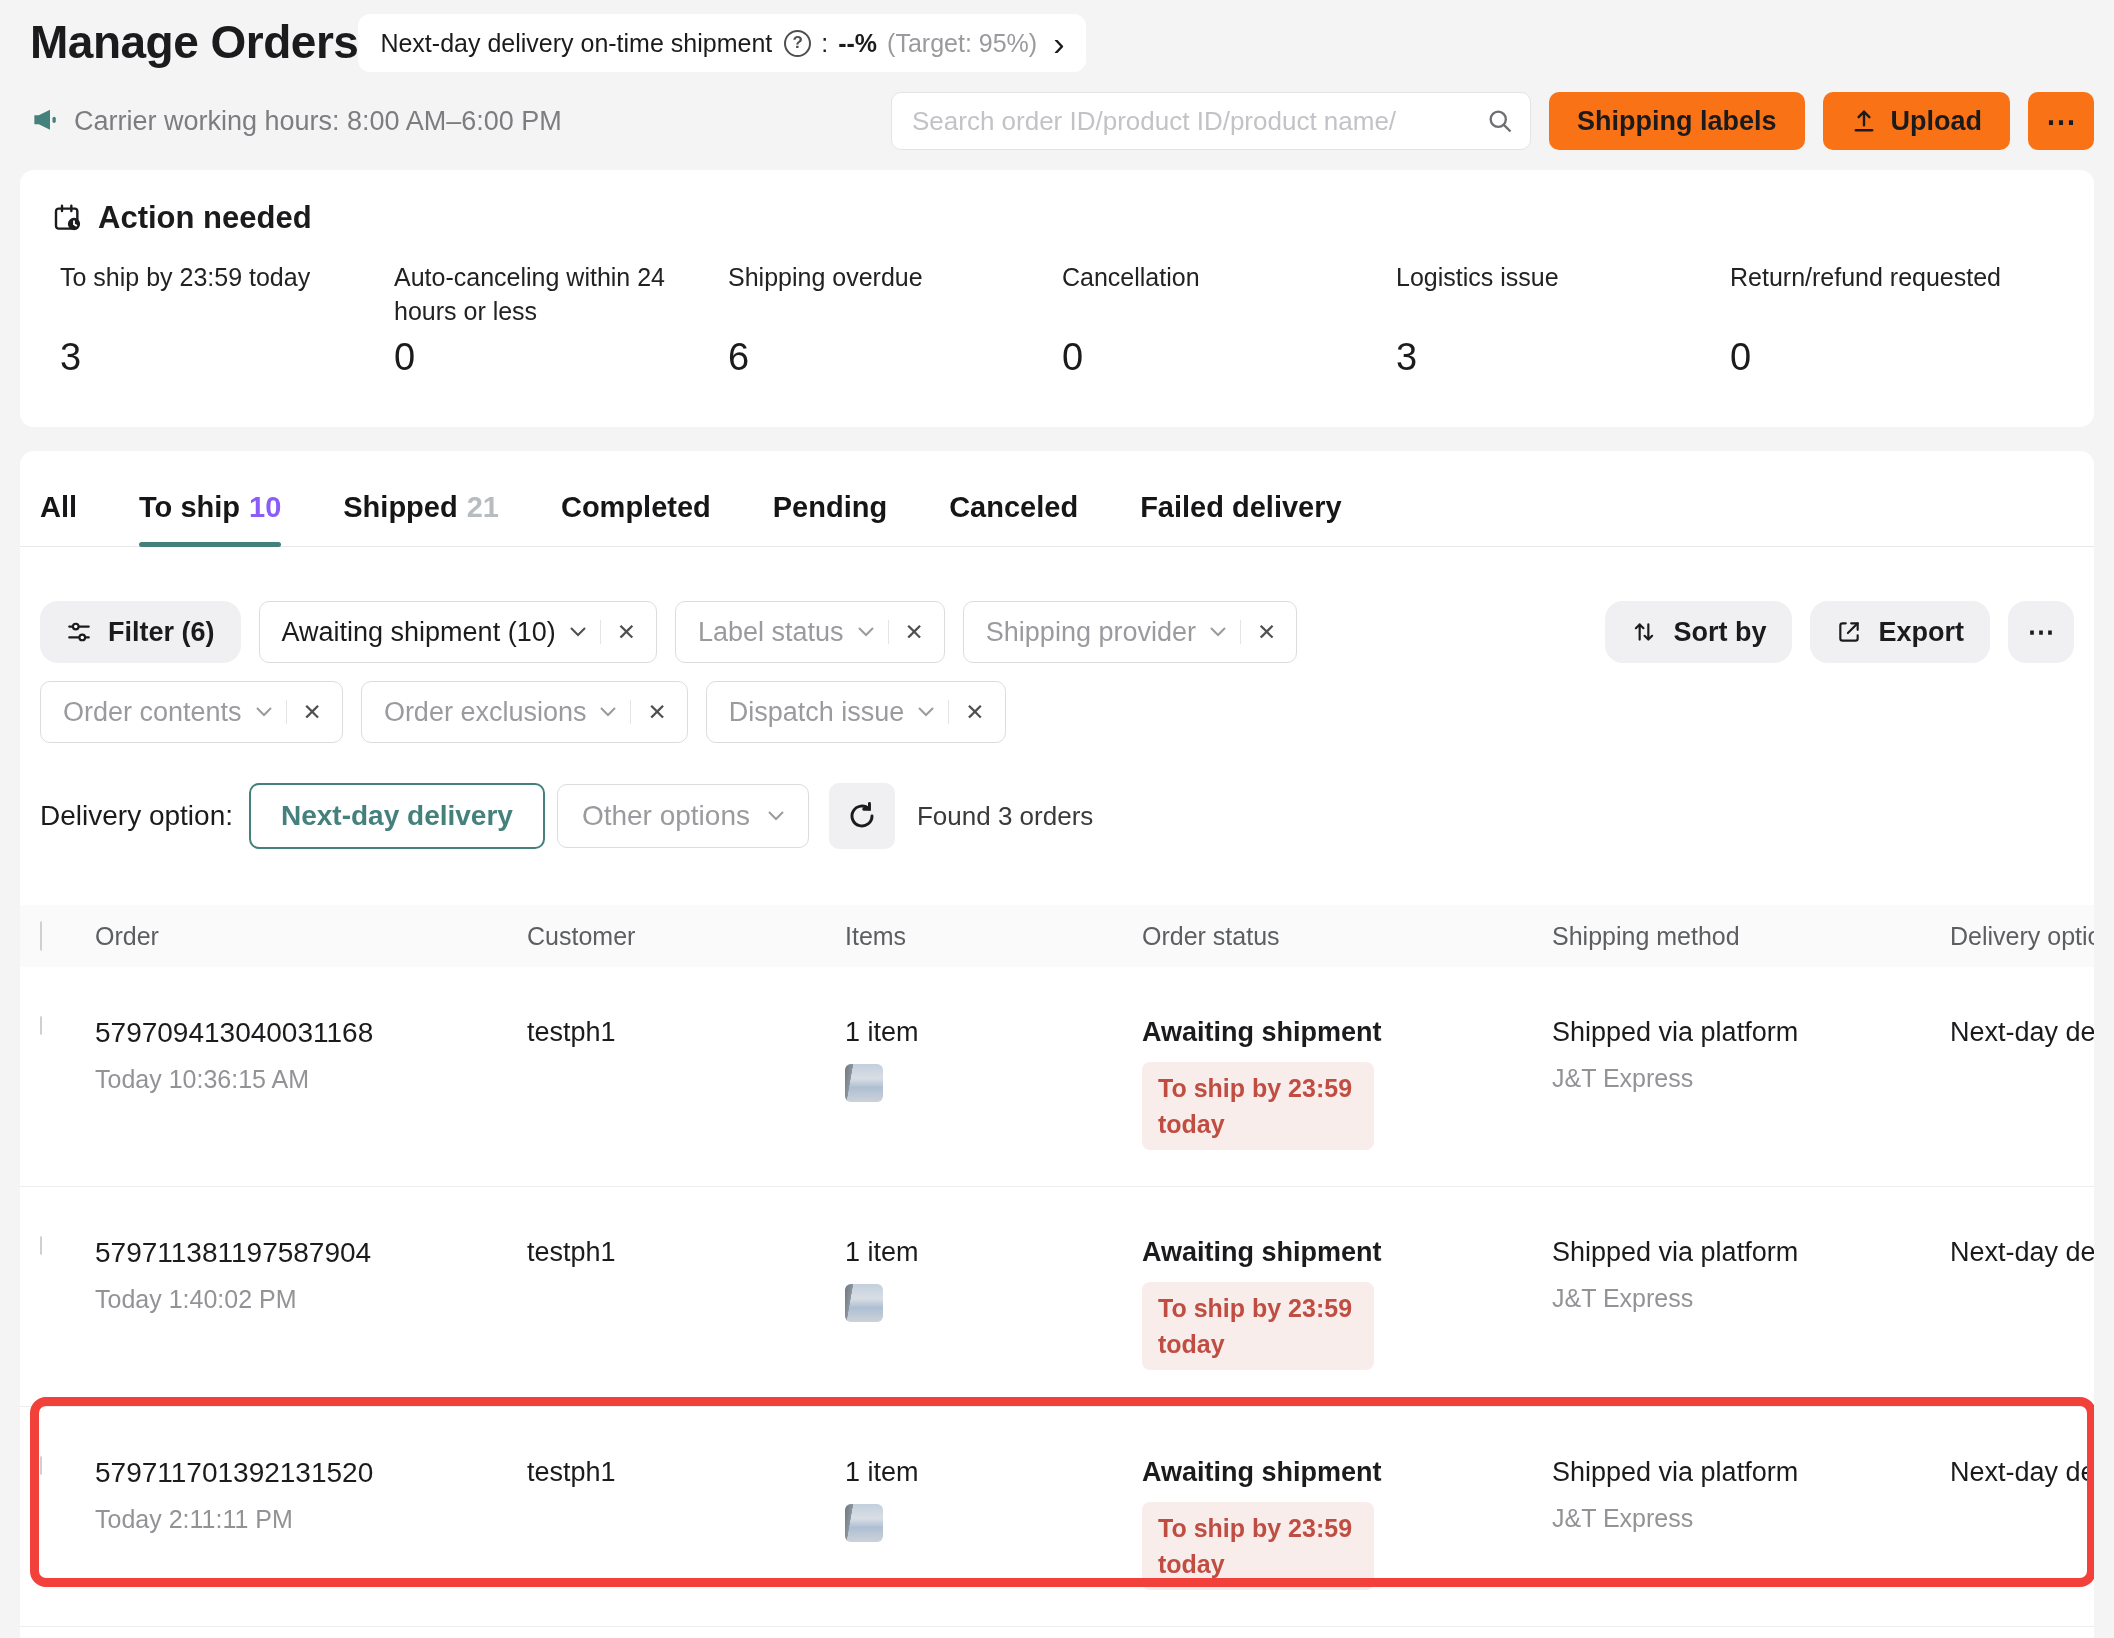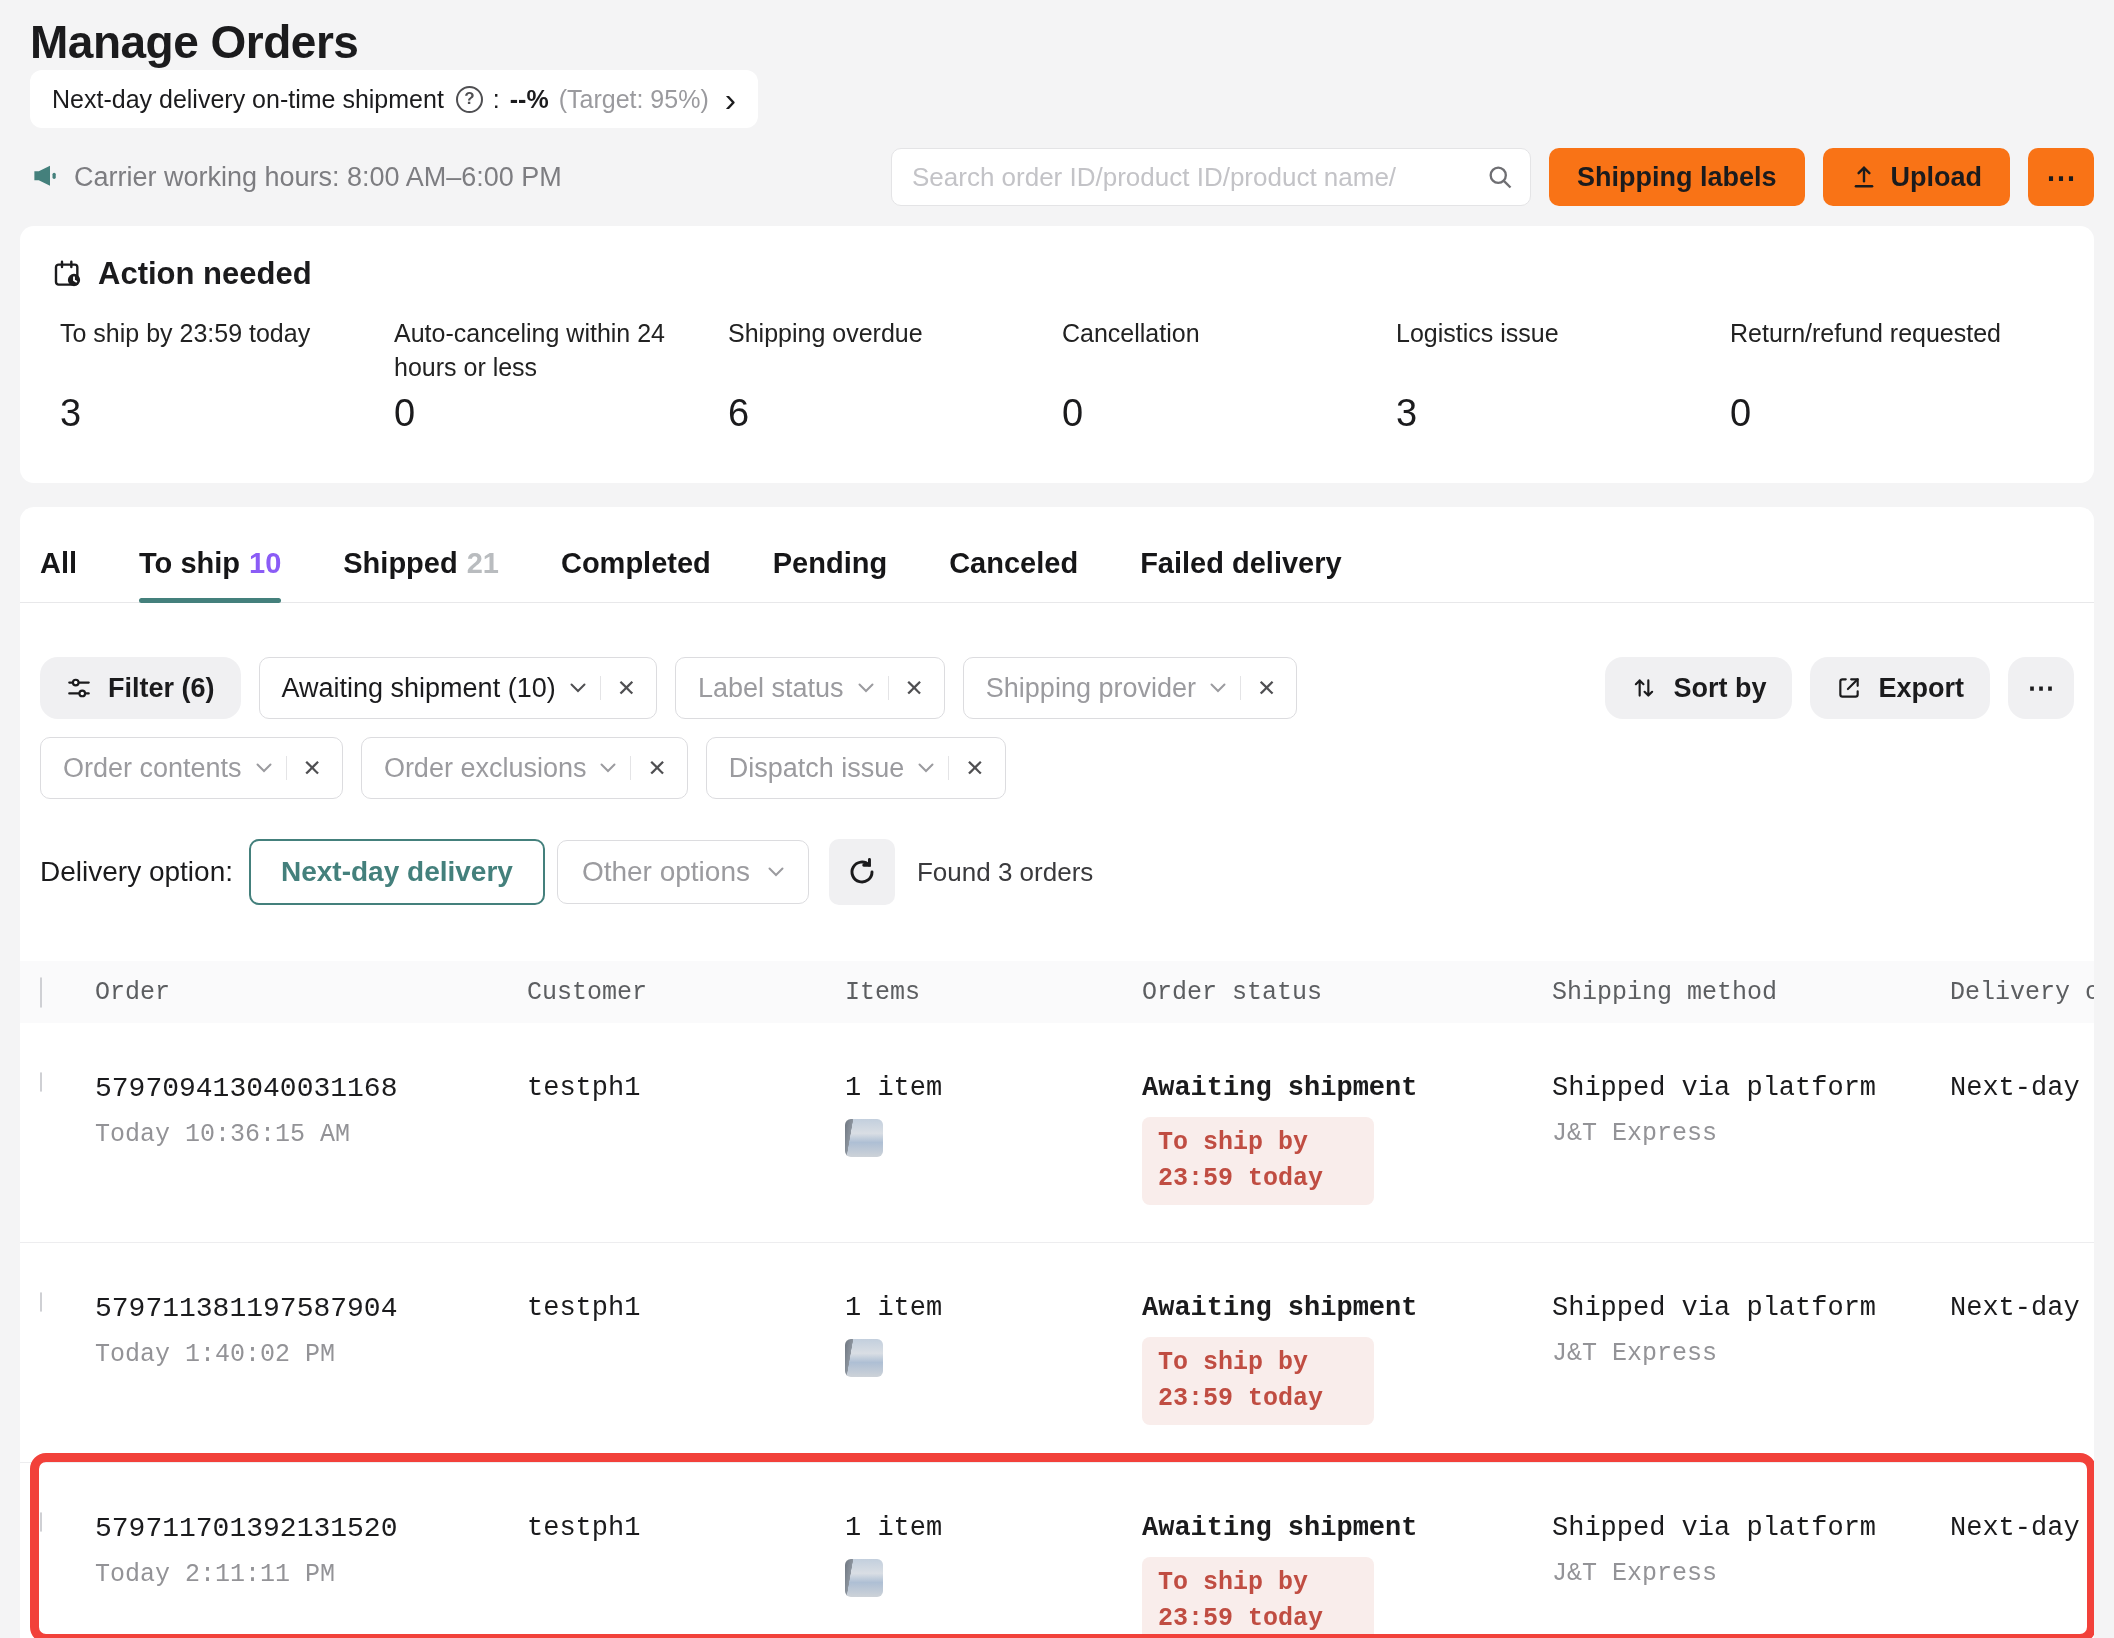--- a/index.html
+++ b/index.html
@@ -6,21 +6,21 @@
   html, body { width: 2114px; height: 1638px; overflow: hidden; }
   body {
     background: #f4f4f5;
     font-family: "Liberation Sans", sans-serif;
     color: #1b1b1d;
     position: relative;
   }
 
   
   .header { padding: 14px 20px 0 30px; }
-  .hrowA { display: flex; align-items: flex-start; flex-direction: column; }
+  .hrowA { display: flex; align-items: flex-start; }
   .page-title { font-size: 46px; font-weight: 700; letter-spacing: -0.5px; line-height: 56px; }
   .kpi-pill {
     background: #fff; border-radius: 12px; height: 58px;
     display: flex; align-items: center; gap: 10px; padding: 0 22px; font-size: 25px;
   }
   .kpi-help {
     width: 27px; height: 27px; border: 2px solid #4f4f52; border-radius: 50%;
     display: flex; align-items: center; justify-content: center;
     font-size: 17px; font-weight: 700; color: #4f4f52; margin-left: 2px;
   }
@@ -101,21 +101,21 @@
     height: 64px; padding: 0 24px; font-size: 28px; display: flex; align-items: center;
     gap: 18px; cursor: pointer; font-family: "Liberation Sans", sans-serif;
   }
   .refresh-btn {
     width: 66px; height: 66px; background: #f0f0f2; border: none; border-radius: 10px;
     display: flex; align-items: center; justify-content: center; cursor: pointer; margin-left: 8px;
   }
   .found { font-size: 26px; color: #3a3a3d; margin-left: 10px; }
 
   
-  .table { margin-top: 56px; font-family: Liberation Mono, monospace; }
+  .table { margin-top: 56px; }
   .grid {
     display: grid;
     grid-template-columns: 55px 432px 318px 297px 410px 398px minmax(0, 1fr);
     padding-left: 20px;
   }
   .thead { background: #fafafb; height: 62px; align-items: center; font-size: 25px; color: #5c5e61; }
   .thead .cell { white-space: nowrap; }
   .tr { position: relative; height: 220px; border-bottom: 1px solid #ededef; padding-top: 50px; }
   .cell { white-space: nowrap; }
   .checkbox {

